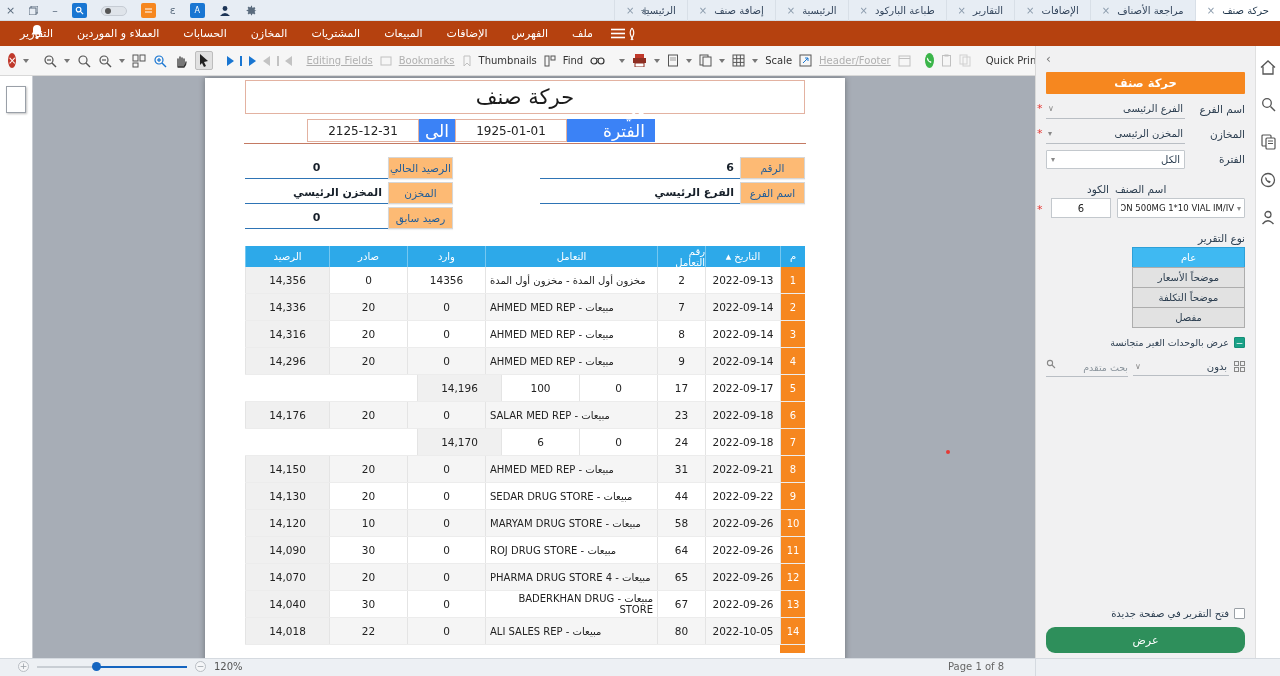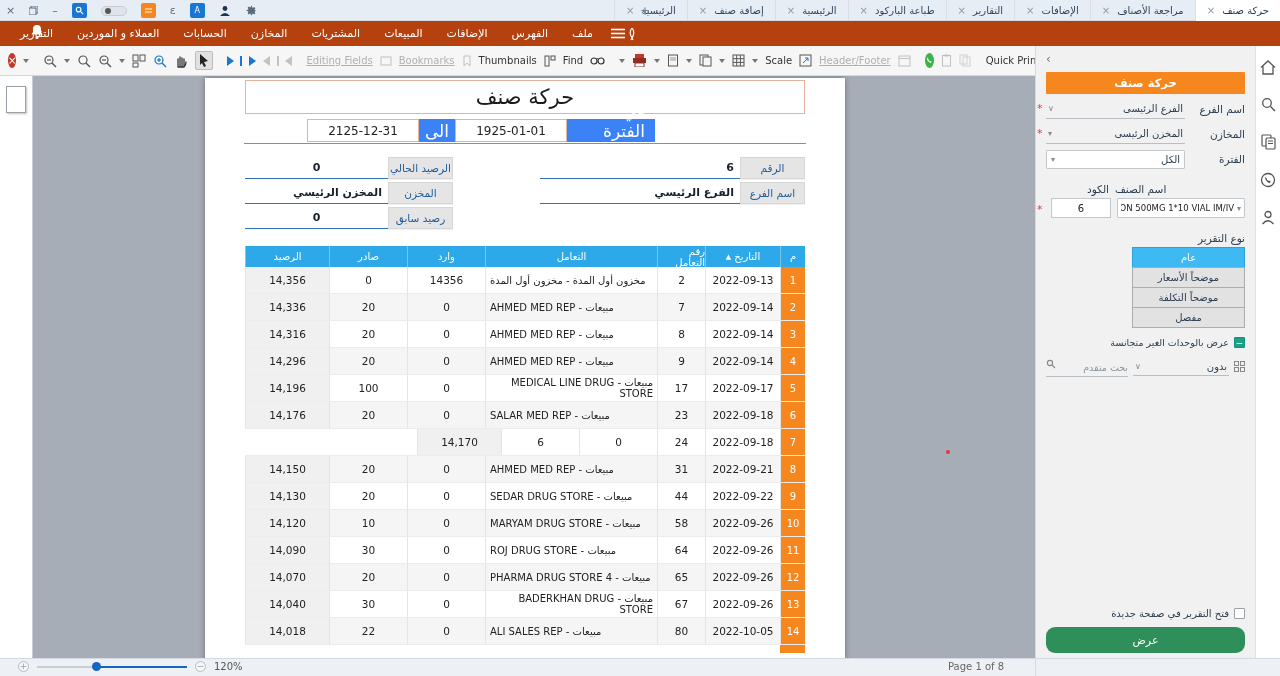--- a/index.html
+++ b/index.html
@@ -57,21 +57,21 @@
   .date-chip { background:#3b82f6; color:#fff; font-size:17px; display:flex; align-items:center; justify-content:center; padding:0 10px; }
   .date-box { background:#fff; border:1px solid #e3b2a1; color:#222; font-size:12px; display:flex; align-items:center; justify-content:center; direction:ltr; }
   #date-from-box { width:112px; } #date-to-box { width:112px; }
   #chip-from { width:88px; } #chip-to { width:36px; }
 
   
   #info-grid { margin-top:13px; display:flex; direction:rtl; justify-content:space-between; }
   .info-col { display:flex; flex-direction:column; gap:3px; }
   #info-col-right { width:265px; } #info-col-left { width:208px; }
   .info-row { display:flex; direction:rtl; height:22px; }
-  .info-label { width:65px; border:1px solid #d6d6d6; background:#e5e5e5; color:#1f5c99; font-size:10.5px; display:flex; align-items:center; justify-content:center; box-shadow:0 1px 1px rgba(0,0,0,.06); }
+  .info-label { width:65px; border:1px solid #d6d6d6; background:#fdba74; color:#1f5c99; font-size:10.5px; display:flex; align-items:center; justify-content:center; box-shadow:0 1px 1px rgba(0,0,0,.06); }
   .info-value { flex:1; border-bottom:1px solid #2e74b5; font-size:11px; color:#17202a; display:flex; align-items:center; padding:0 6px; font-weight:bold; }
   .info-value.ltr { direction:ltr; justify-content:center; font-weight:normal; }
   .info-value.near-label { justify-content:flex-start; }
   .info-value.centered { justify-content:center; }
 
   
   #item-table { margin-top:17px; direction:rtl; font-size:10.5px; }
   .thead { display:flex; direction:rtl; background:#2da9e9; color:#fff; height:21px; }
   .th { display:flex; align-items:center; justify-content:center; gap:3px; border-left:1px solid rgba(255,255,255,.35); font-size:10px; }
   .tr { display:flex; direction:rtl; height:27px; border-bottom:1px solid #ececec; background:#fff; }
@@ -535,21 +535,20 @@
               <span class="td c-trans">مبيعات - AHMED MED REP</span>
               <span class="td c-in">0</span>
               <span class="td c-out">20</span>
               <span class="td c-bal">14,296</span>
             </div>
 
             <div class="tr">
               <span class="td c-no">5</span>
               <span class="td c-date">2022-09-17</span>
               <span class="td c-ref">17</span>
-              <span class="td c-trans">مبيعات - MEDICAL LINE DRUG STORE</span>
               <span class="td c-in">0</span>
               <span class="td c-out">100</span>
               <span class="td c-bal">14,196</span>
             </div>
 
             <div class="tr">
               <span class="td c-no">6</span>
               <span class="td c-date">2022-09-18</span>
               <span class="td c-ref">23</span>
               <span class="td c-trans">مبيعات - SALAR MED REP</span>

